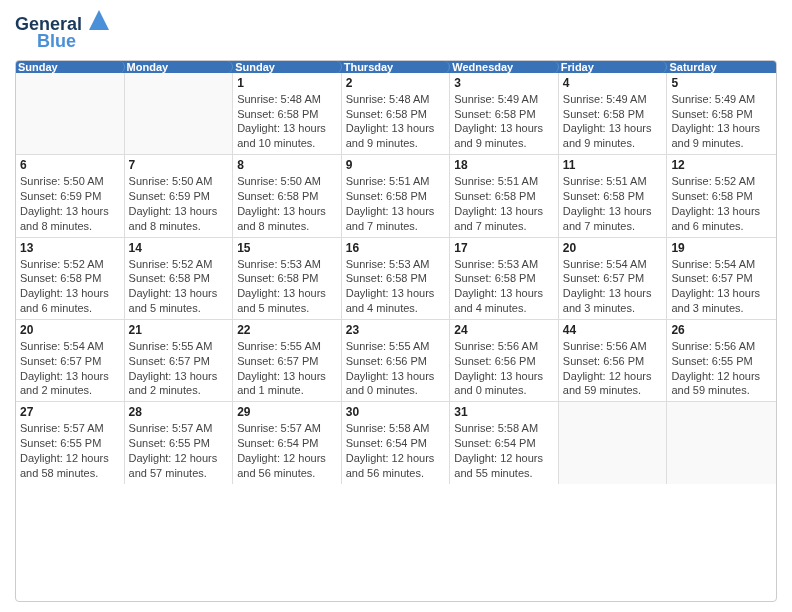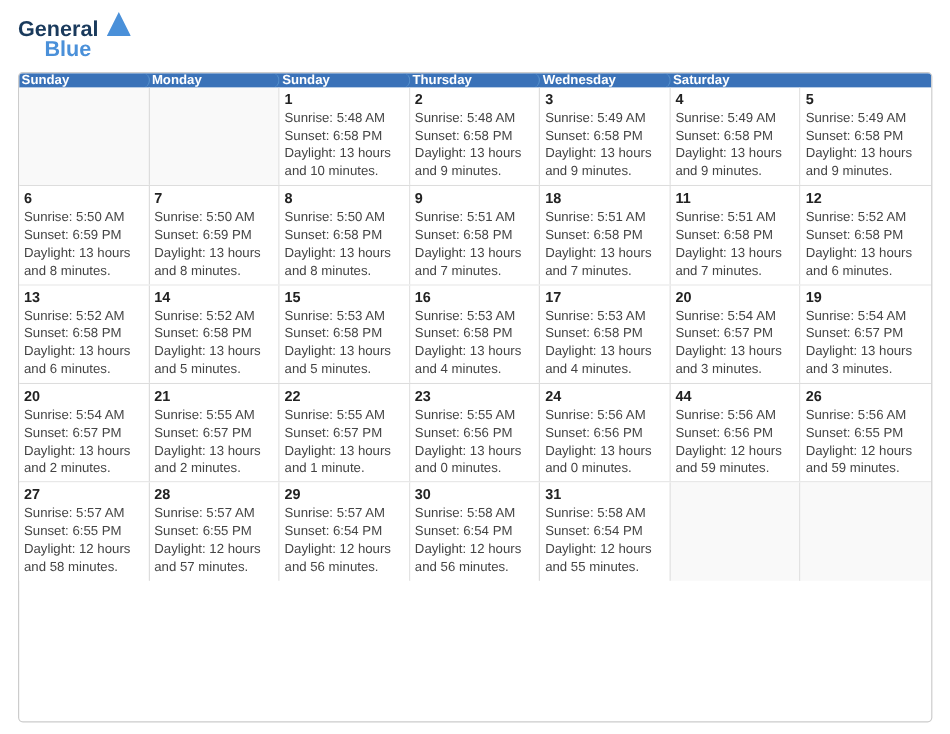--- a/index.html
+++ b/index.html
@@ -128,20 +128,21 @@
     </div>
   </div>
 
   <div class="calendar">
     <div class="cal-header-row">
     <div class="cal-header-cell">Sunday</div>
         <div class="cal-header-cell">Monday</div>
         <div class="cal-header-cell">Sunday</div>
         <div class="cal-header-cell">Thursday</div>
         <div class="cal-header-cell">Wednesday</div>
+        <div class="cal-header-cell">Friday</div>
         <div class="cal-header-cell">Saturday</div>
       </div>
     <div class="cal-body">
     <div class="cal-row">
           <div class="cal-cell empty"></div>
           <div class="cal-cell empty"></div>
           <div class="cal-cell">
             <div class="day-num">1</div>
             <div class="day-detail" style="white-space: pre-line;">Sunrise: 5:48 AM
 Sunset: 6:58 PM

